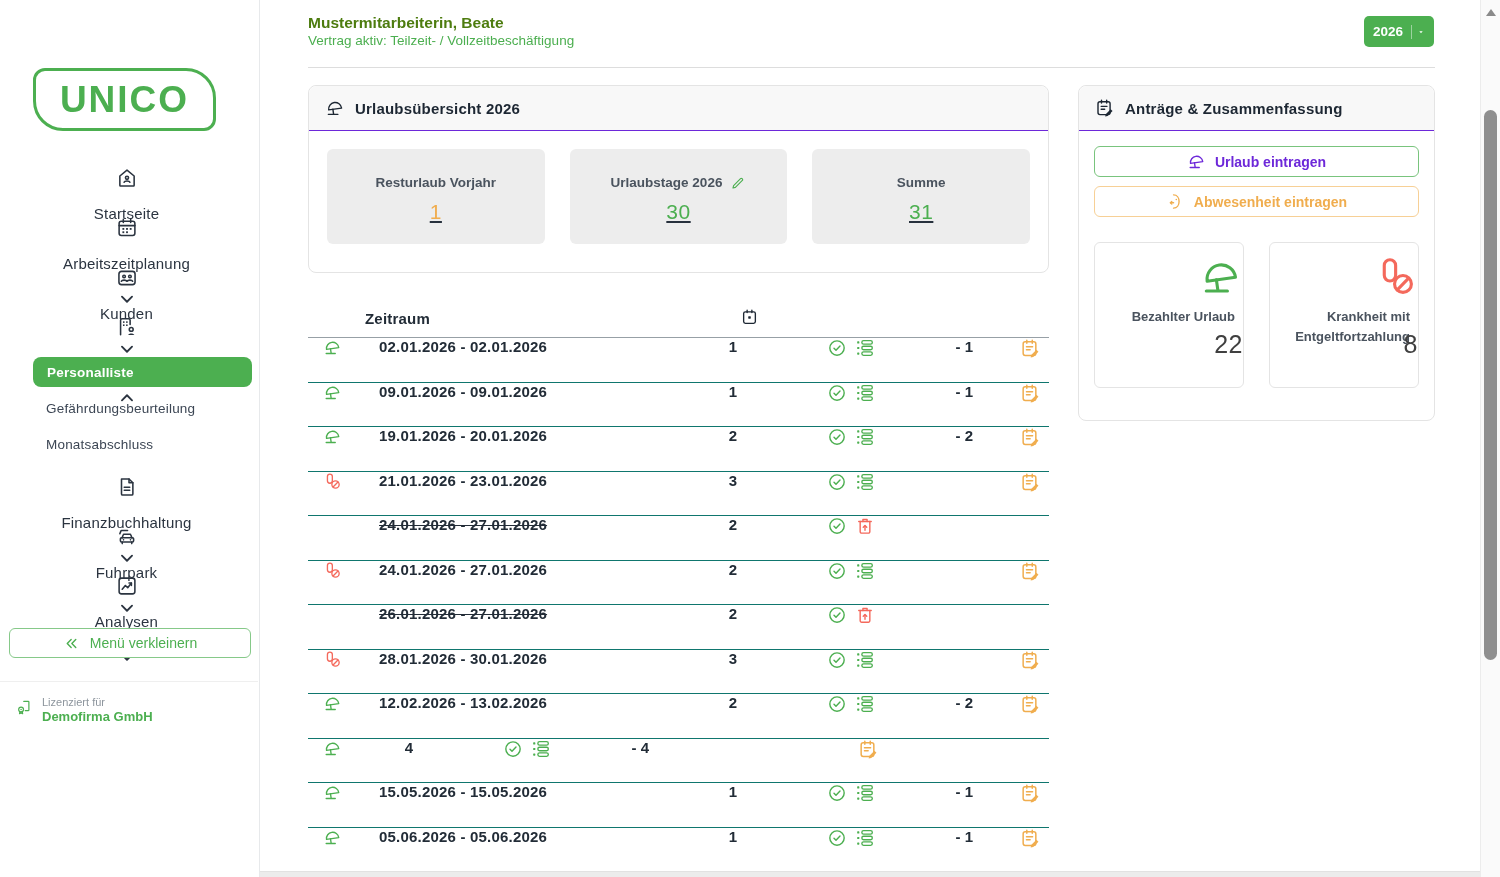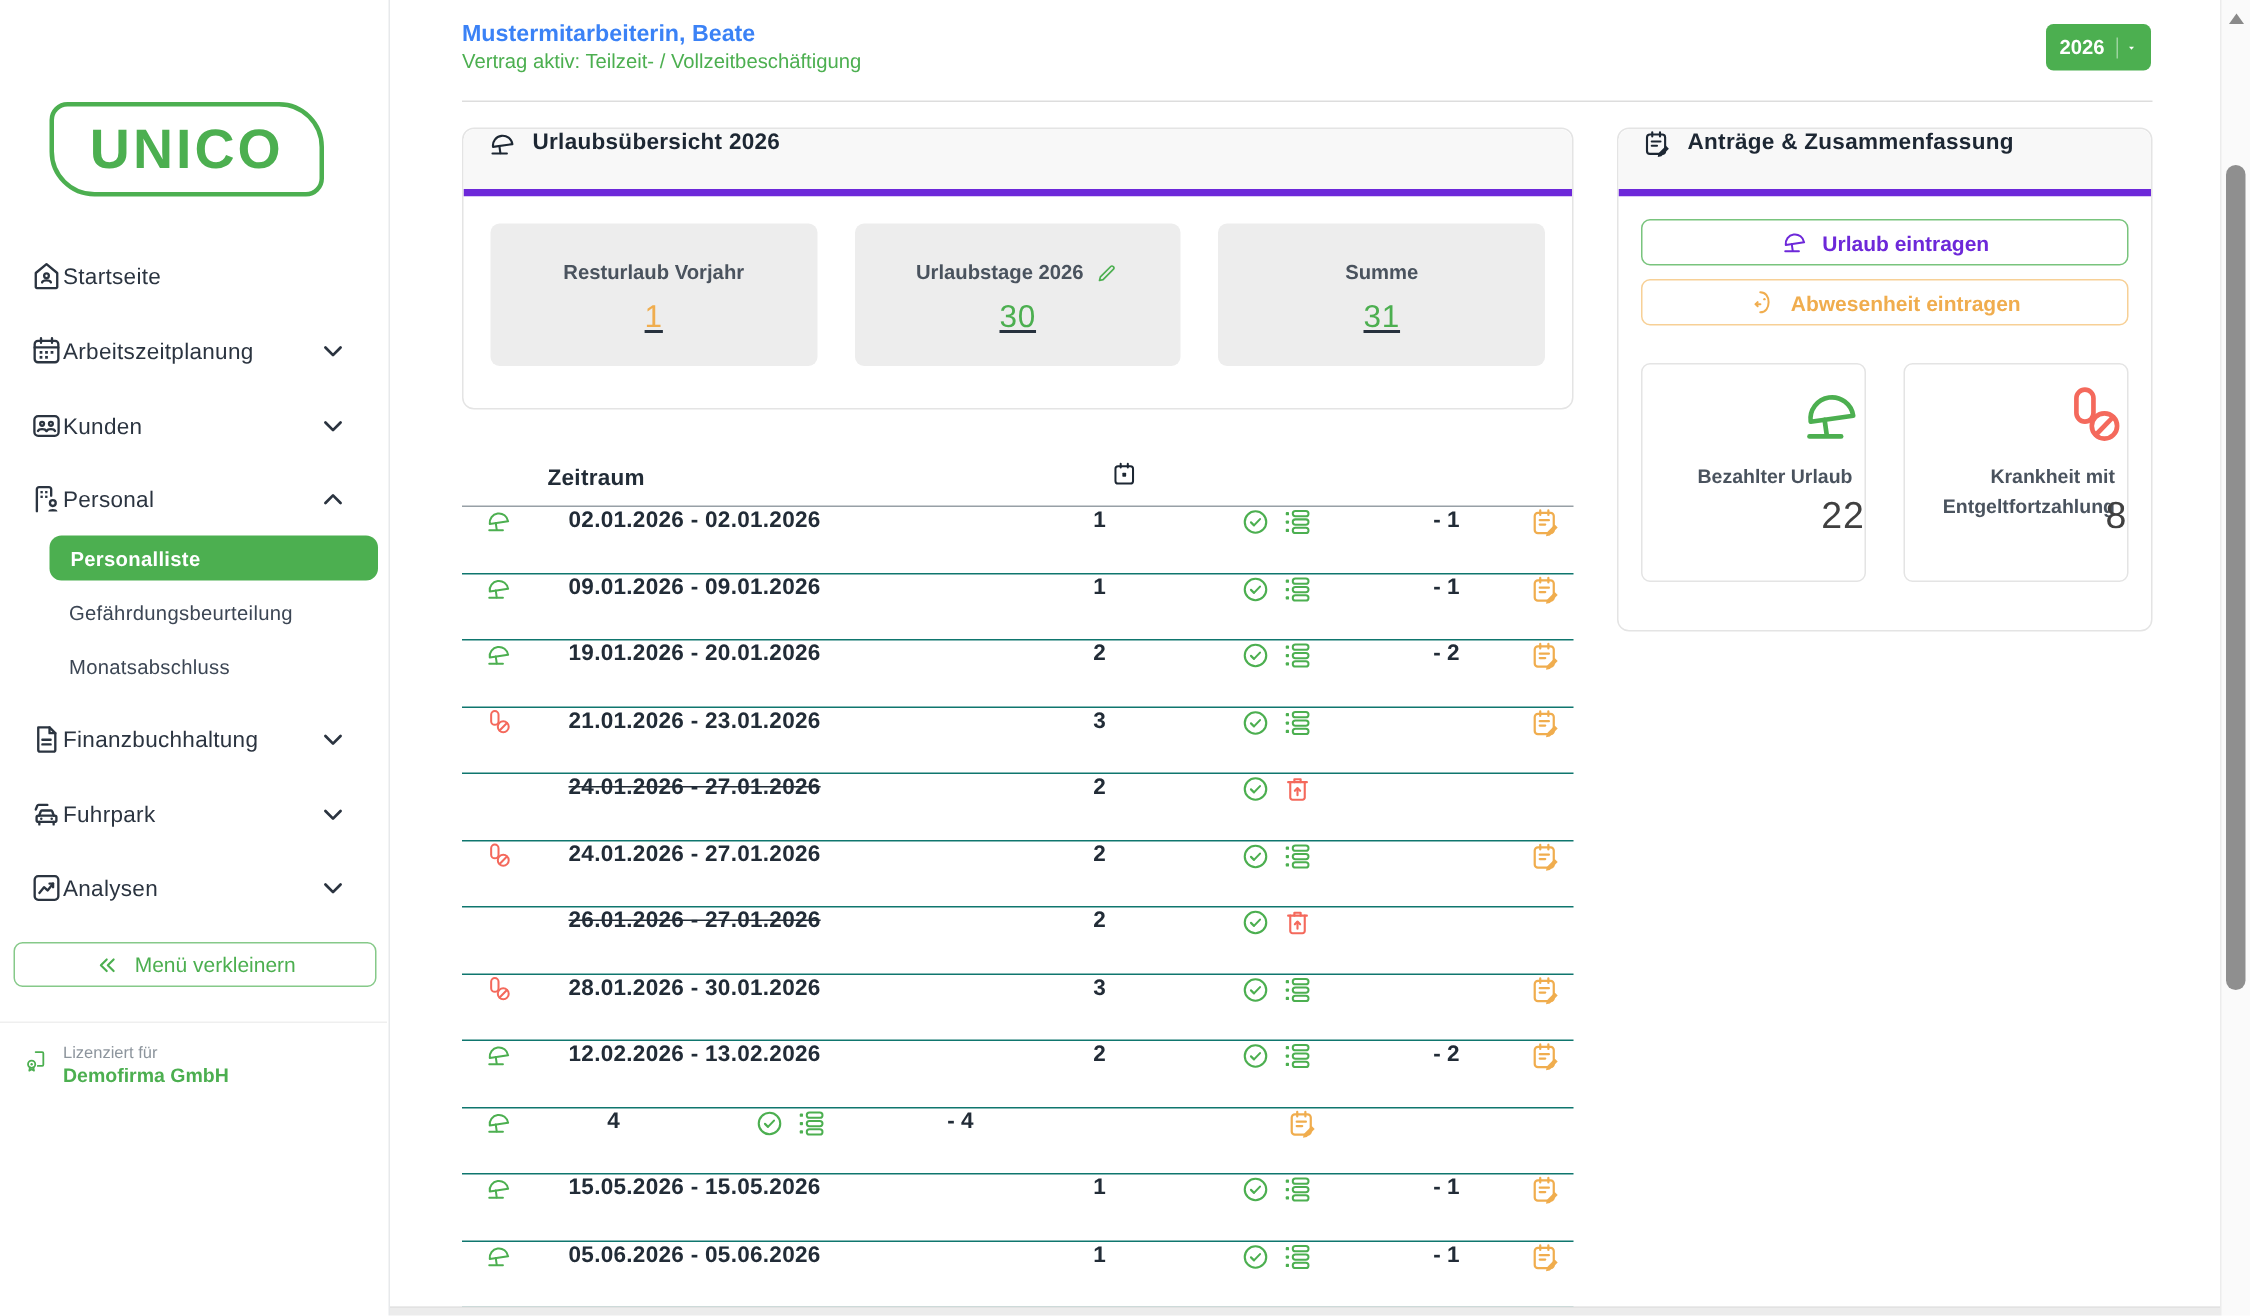--- a/index.html
+++ b/index.html
@@ -12,52 +12,52 @@
   .red    { color:#F4695C; }
 
   
   .sidebar { position:absolute; left:0; top:0; width:260px; height:877px; background:#fff;
     border-right:1px solid #e7e9eb; z-index:2; }
   .logo { position:absolute; left:33px; top:50px; width:183px; height:63px;
     border:3px solid #4CAF50; border-radius:12px 30px 12px 30px;
     display:flex; align-items:center; justify-content:center;margin-top:18px; }
   .logo-text { color:#4CAF50; font-weight:700; font-size:37px; letter-spacing:2px; line-height:1; }
   .nav-item { position:absolute; left:20px; right:26px; height:34px;
-    display:flex; align-items:center; gap:0; cursor:pointer; }
+    display:flex; align-items:center; gap:16px; cursor:pointer;flex-direction:column; }
   .nav-item .icon { width:22px; height:22px; color:#2b3440; }
   .nav-label { font-size:15px; color:#2b3440; letter-spacing:.2px; flex:1; }
   .chev { width:18px; height:18px; color:#2b3440; }
   .sub-pill { position:absolute; left:33px; width:219px; height:30px; background:#4CAF50;
     border-radius:8px; display:flex; align-items:center; padding-left:14px; cursor:pointer; }
   .sub-pill span { color:#fff; font-size:13.5px; font-weight:700; letter-spacing:.2px; }
   .sub-item { position:absolute; left:46px; right:16px; height:22px; display:flex; align-items:center;
     font-size:13.5px; color:#3c4654; letter-spacing:.2px; cursor:pointer; }
   .collapse-btn { position:absolute; left:9px; right:8px; top:628px; height:30px;
     border:1px solid #86c989; border-radius:6px; background:#fff; color:#4CAF50;
     display:flex; align-items:center; justify-content:center; gap:10px; font-size:14px; cursor:pointer; }
   .collapse-btn .icon { width:17px; height:17px; }
   .side-divider { position:absolute; left:0; right:1px; top:681px; height:1px; background:#efefef; }
   .license { position:absolute; left:15px; top:696px; display:flex; gap:10px; }
   .license .icon { width:17px; height:17px; color:#4CAF50; margin-top:3px; }
   .lic-prefix { font-size:11px; color:#8d959d; }
   .lic-company { font-size:13px; color:#4CAF50; font-weight:700; margin-top:1px; }
 
   
-  .page-title { position:absolute; left:308px; top:14px; font-size:15.5px; font-weight:700; color:#3b82f6; }
+  .page-title { position:absolute; left:308px; top:14px; font-size:15.5px; font-weight:700; color:#4d7c0f; }
   .page-subtitle { position:absolute; left:308px; top:33px; font-size:13.5px; color:#4CAF50; }
   .year-btn { position:absolute; left:1364px; top:16px; width:70px; height:31px; background:#4CAF50;
     border-radius:5px; display:flex; align-items:center; justify-content:center; gap:0; cursor:pointer; }
   .year-btn .yr { color:#fff; font-size:13.5px; font-weight:700; padding-right:8px; }
   .year-btn .caret { width:14px; height:14px; color:#fff; border-left:1px solid rgba(255,255,255,.45); padding-left:5px; }
   .header-divider { position:absolute; left:308px; top:67px; width:1127px; height:1px; background:#ddd; }
 
   
   .panel { position:absolute; background:#fff; border:1px solid #e4e4e4; border-radius:8px; }
-  .panel-head { height:45px; background:#f8f8f8; border-bottom:5px solid #6d28d9;
-    border-radius:8px 8px 0 0; display:flex; align-items:flex-start; padding:0 16px; gap:10px; }
+  .panel-head { height:45px; background:#f8f8f8; border-bottom:1px solid #6d28d9;
+    border-radius:8px 8px 0 0; display:flex; align-items:center; padding:0 16px; gap:10px; }
   .panel-head .icon { width:20px; height:20px; color:#1d2733; }
   .panel-title { font-size:15px; font-weight:700; color:#1d2733; letter-spacing:.2px; }
 
   .vac-panel { left:308px; top:85px; width:741px; height:188px; }
   .vac-cards { display:flex; gap:25px; padding:18px; }
   .stat-card { flex:1; background:#ededed; border-radius:6px; height:95px; text-align:center; padding-top:24px;text-decoration:underline; }
   .stat-label { font-size:13.5px; font-weight:700; color:#4a535e; display:inline-flex; align-items:center; gap:8px; }
   .stat-label .icon { width:16px; height:16px; }
   .stat-value { font-size:21px; margin-top:9px; letter-spacing:.5px; }
 

